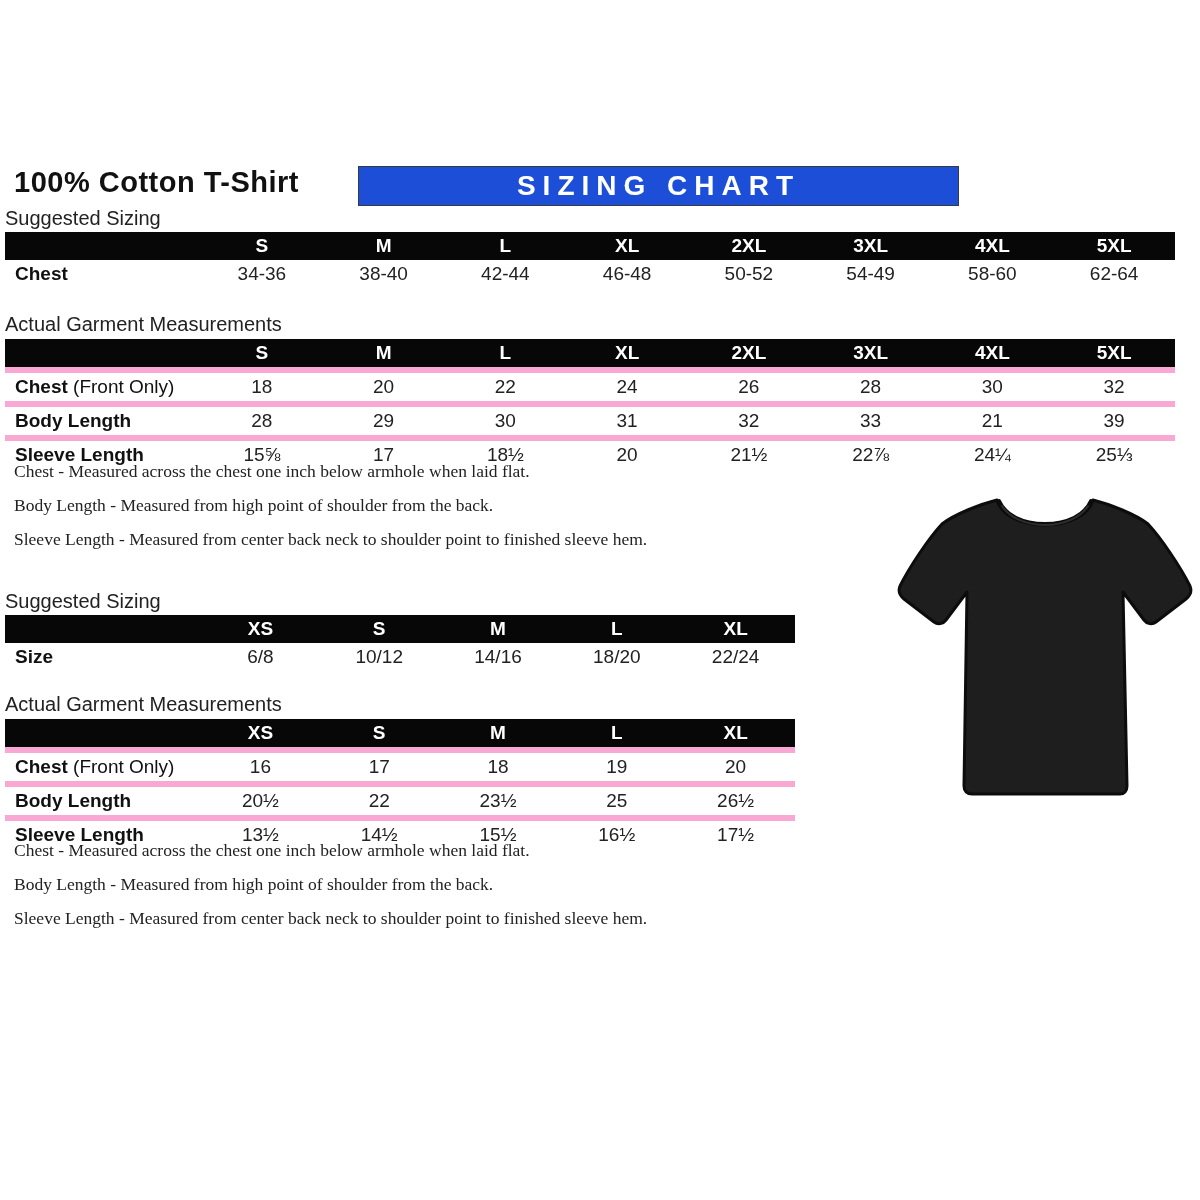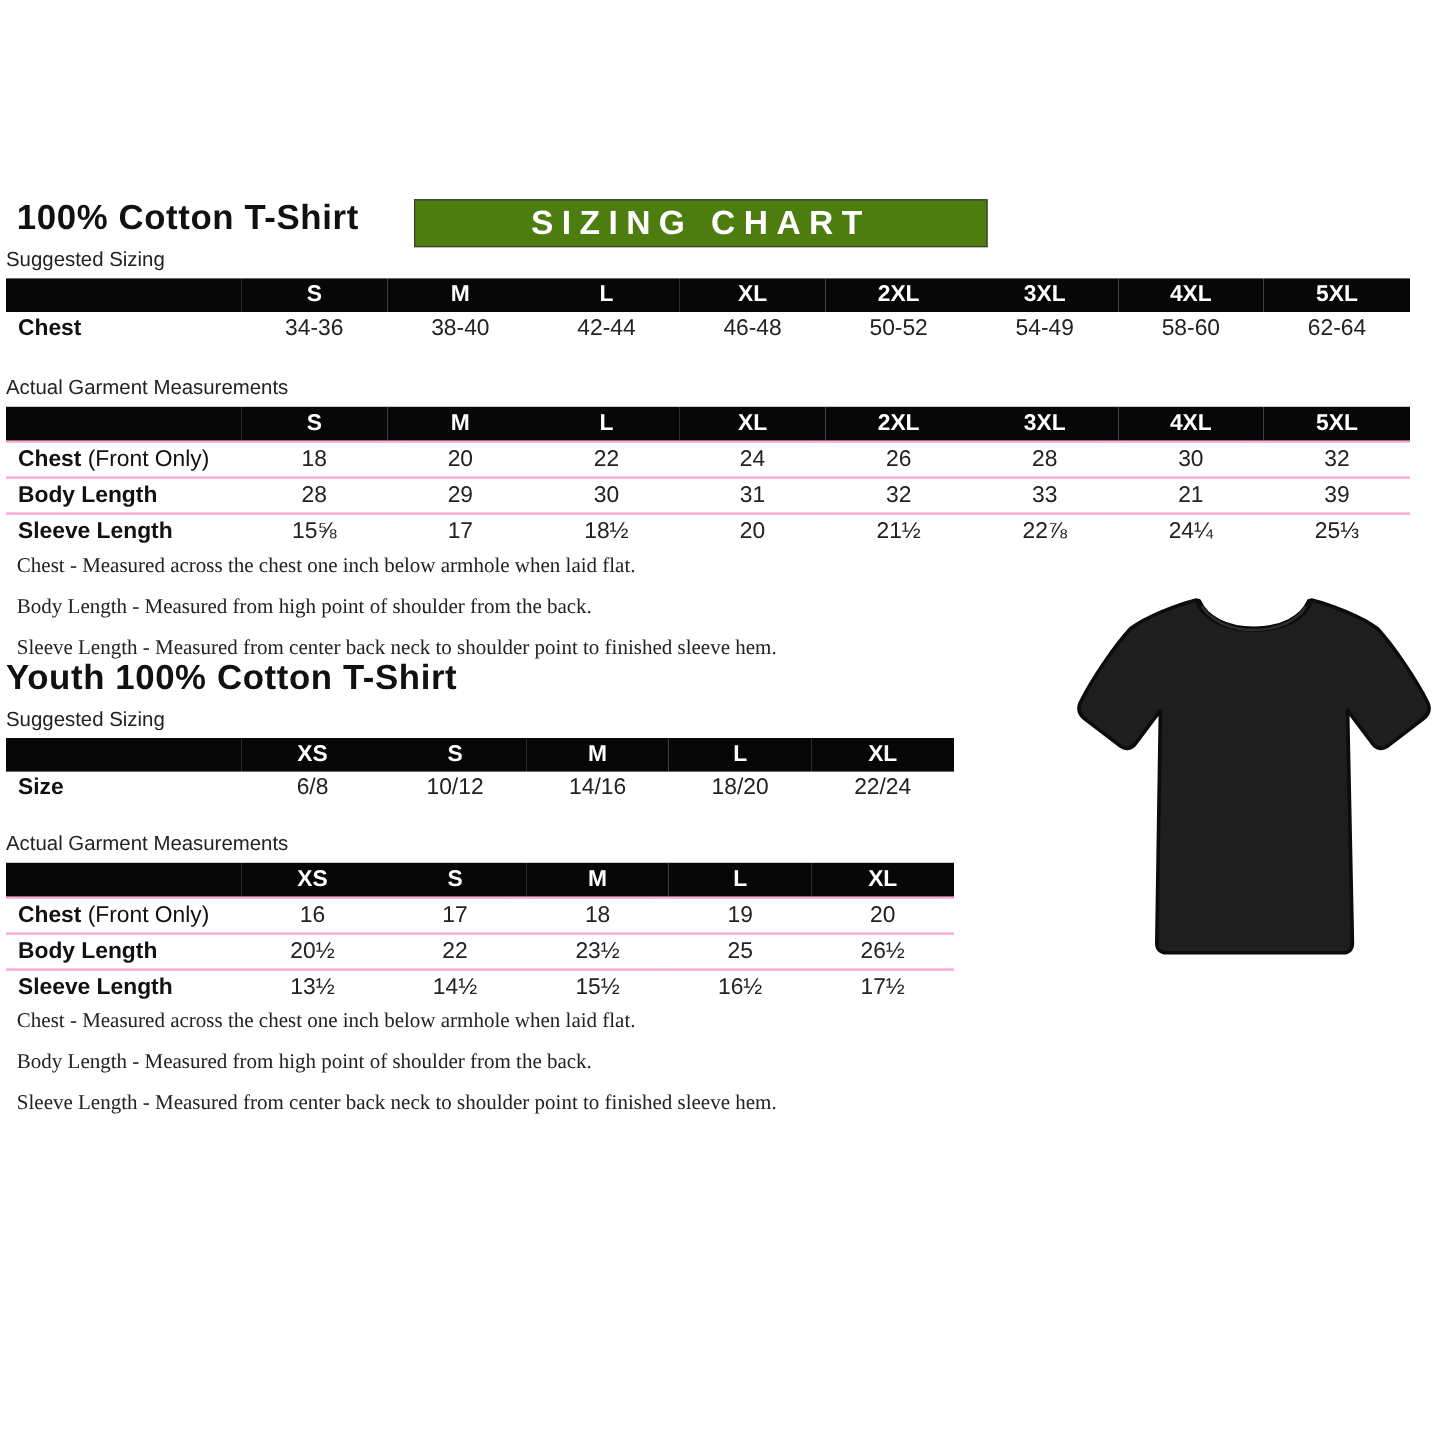--- a/index.html
+++ b/index.html
@@ -18,40 +18,40 @@
     margin: 0;
     font-size: 29px;
     font-weight: bold;
     color: #111;
     letter-spacing: 0.5px;
   }
   #main-title { top: 166px; }
   #youth-title { top: 549px; left: 5px; }
   #sizing-banner {
     position: absolute;
-    left: 345px;
+    left: 358px;
     top: 166px;
-    width: 478px;
+    width: 601px;
     height: 40px;
-    background: #4d7c0f;
+    background: #1d4ed8;
     border: 1px solid #3a3a3a;
     box-sizing: border-box;
     display: flex;
     align-items: center;
     justify-content: center;
     color: #ffffff;
     font-size: 28px;
     font-weight: bold;
     letter-spacing: 7px;
   }
   .section-label {
     position: absolute;
     left: 5px;
     margin: 0;
-    font-size: 17px;
+    font-size: 20px;
     font-weight: normal;
     color: #222;
   }
   .size-table {
     position: absolute;
     left: 5px;
     border-collapse: collapse;
     table-layout: fixed;
   }
   .size-table.adult { width: 1170px; }
@@ -72,21 +72,21 @@
     padding: 0;
     color: #222;
   }
   .size-table td.row-label {
     text-align: left;
     padding-left: 10px;
     font-weight: bold;
     color: #111;
   }
   .size-table td.row-label .suffix { font-weight: normal; }
-  .size-table.ruled tbody tr td { border-top: 2px solid #f9a8d4; }
+  .size-table.ruled tbody tr td { border-top: 6px solid #f9a8d4; }
   .notes { position: absolute; left: 14px; margin: 0; }
   .notes p {
     margin: 0 0 13px 0;
     font-size: 17.5px;
     color: #222;
     font-family: Liberation Serif, serif;
   }
   #tshirt-wrap {
     position: absolute;
     left: 893px;
@@ -209,21 +209,20 @@
         </tr>
       </tbody>
     </table>
 
   <div class="notes" style="top:461px;">
       <p>Chest - Measured across the chest one inch below armhole when laid flat.</p>
       <p>Body Length - Measured from high point of shoulder from the back.</p>
       <p>Sleeve Length - Measured from center back neck to shoulder point to finished sleeve hem.</p>
     </div>
 
-  <h1 id="youth-title" class="heading">Youth 100% Cotton T-Shirt</h1>
 
   <p class="section-label" style="top:590px;">Suggested Sizing</p>
   <table class="size-table youth" style="top:615px;">
       <colgroup>
         <col style="width: 196px;">
         <col>
         <col>
         <col>
         <col>
         <col>

